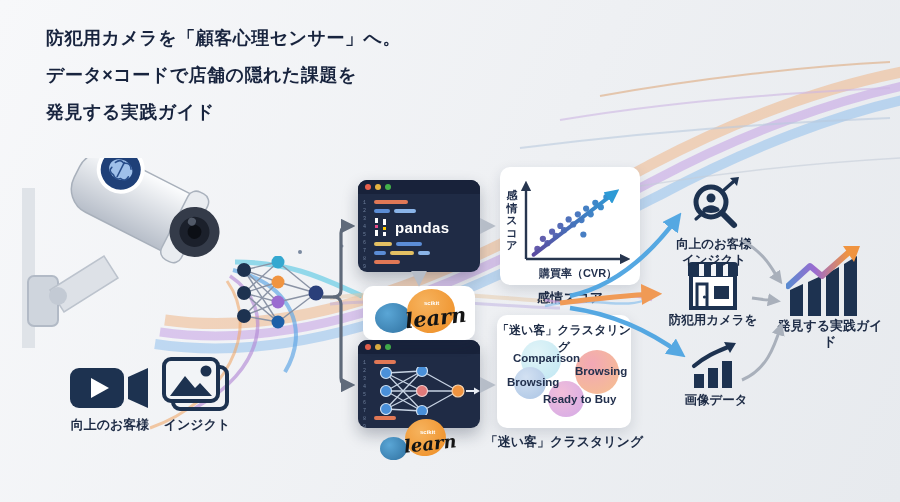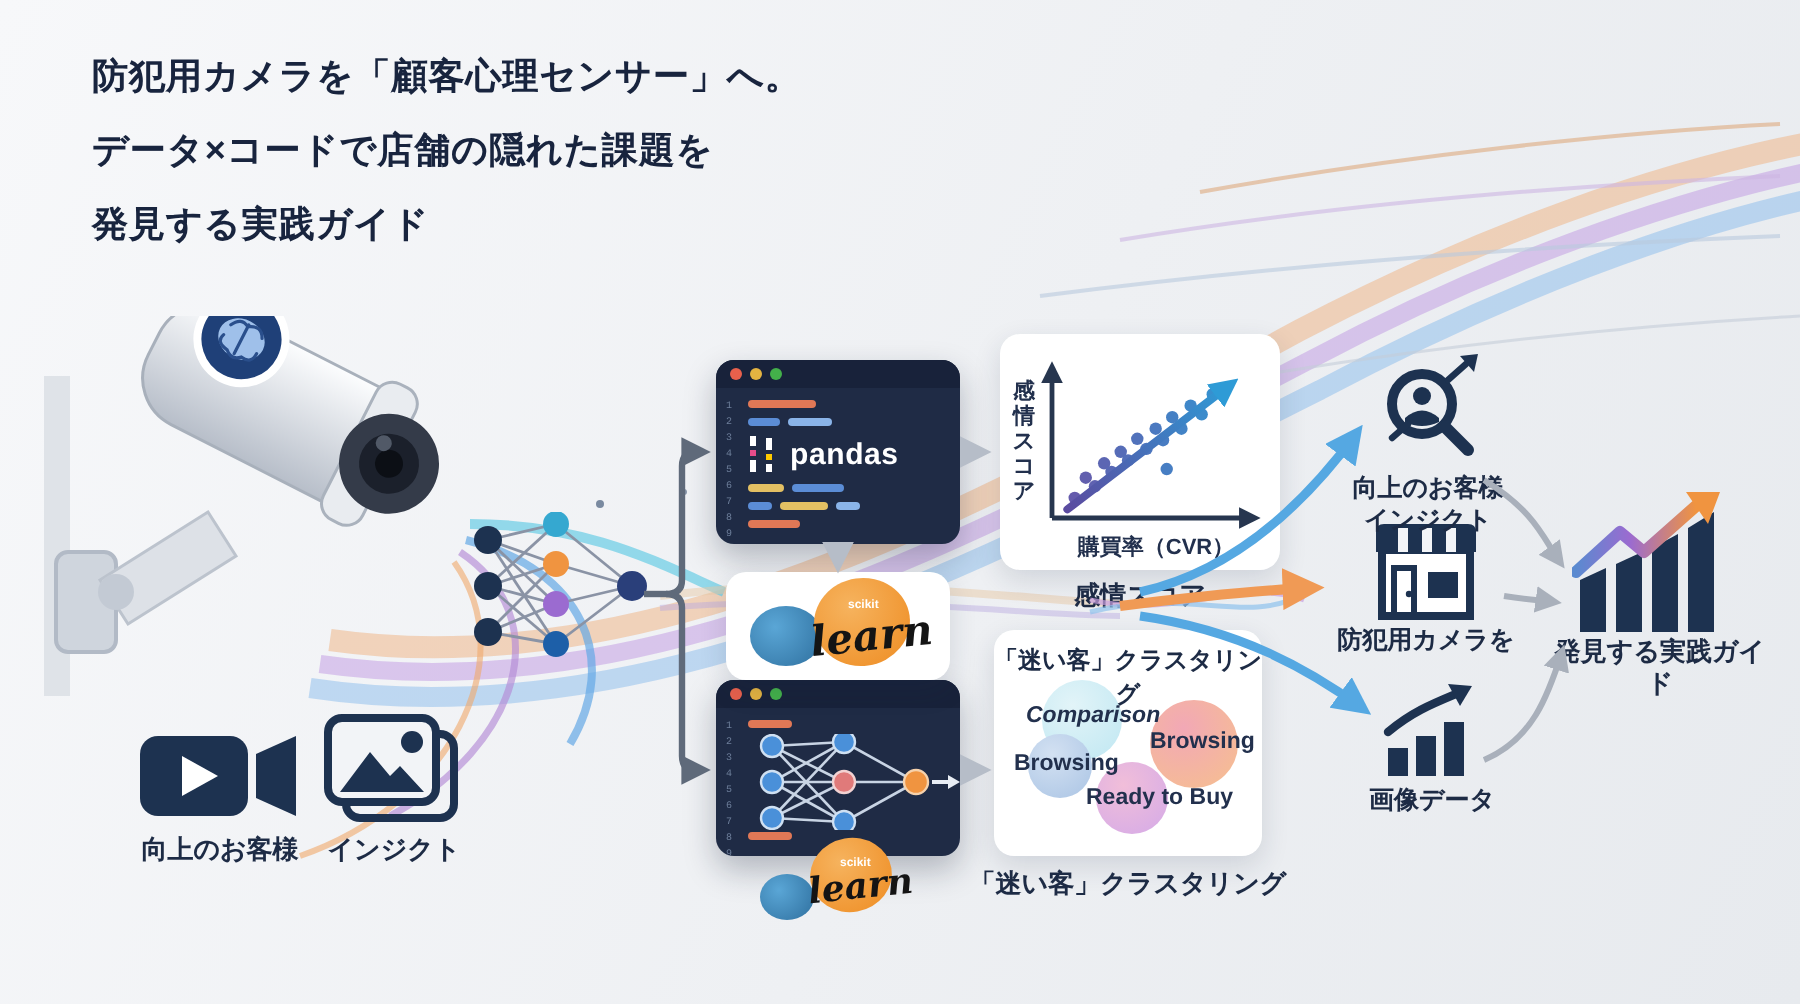--- a/index.html
+++ b/index.html
@@ -297,21 +297,21 @@
   </div>
   <div class="abs caption" style="left:500px;top:289px;width:140px">感情スコア</div>
 
   <div class="abs card" style="left:497px;top:315px;width:134px;height:113px;overflow:hidden">
     <div class="cluster-title">「迷い客」クラスタリング</div>
     <div id="bubble-layer" style="position:absolute;inset:0">
         <div class="bubble" style="left: 24px; top: 25px; width: 40px; height: 40px; background: radial-gradient(circle at 38% 32%, rgb(226, 244, 248), rgb(191, 231, 242));"></div>
         <div class="bubble" style="left: 78px; top: 35px; width: 44px; height: 44px; background: radial-gradient(circle at 38% 32%, rgb(242, 168, 182), rgb(246, 192, 142));"></div>
         <div class="bubble" style="left: 17px; top: 52px; width: 32px; height: 32px; background: radial-gradient(circle at 38% 32%, rgb(211, 225, 242), rgb(170, 196, 228));"></div>
         <div class="bubble" style="left: 51px; top: 66px; width: 36px; height: 36px; background: radial-gradient(circle at 38% 32%, rgb(241, 190, 217), rgb(212, 170, 232));"></div>
-        <div class="bubble-label" style="left: 16px; top: 37px; font-style: italic;">Comparison</div>
+        <div class="bubble-label" style="left: 16px; top: 37px;">Comparison</div>
         <div class="bubble-label" style="left: 78px; top: 50px;">Browsing</div>
         <div class="bubble-label" style="left: 10px; top: 61px;">Browsing</div>
         <div class="bubble-label" style="left: 46px; top: 78px;">Ready to Buy</div>
       </div>
   </div>
   <div class="abs caption" style="left:474px;top:433px;width:180px">「迷い客」クラスタリング</div>
 
   <svg class="abs" style="left:686px;top:175px;z-index:2" width="58" height="58" viewBox="0 0 58 58">
     <circle cx="25" cy="27" r="15" fill="none" stroke="#1d3250" stroke-width="5"></circle>
     <circle cx="25" cy="23" r="4.5" fill="#1d3250"></circle>

